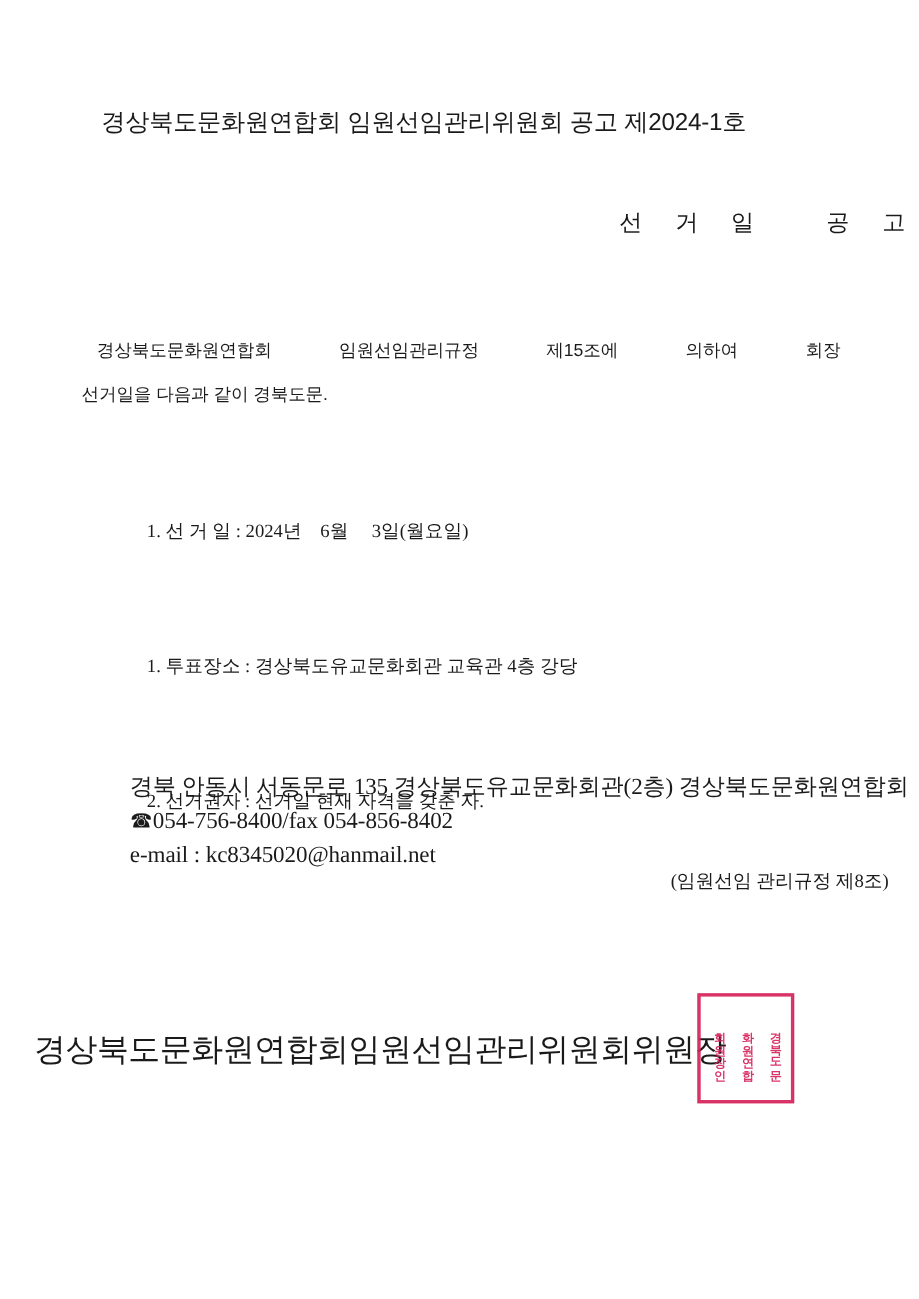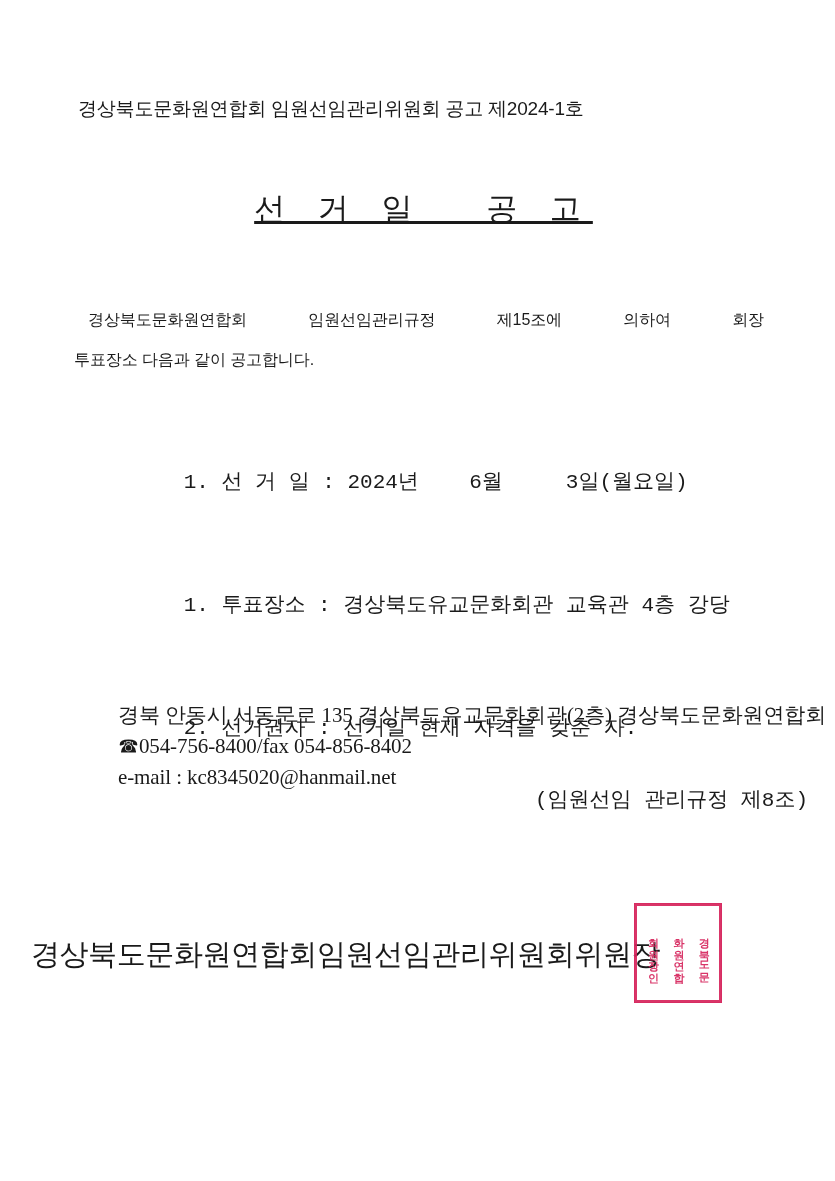--- a/index.html
+++ b/index.html
@@ -20,40 +20,39 @@
     position: relative;
     width: 835px;
     height: 1181px;
     box-sizing: border-box;
   }
 
   
   .notice-number {
     position: absolute;
     top: 96px;
-    left: 78px;
-    font-size: 19px;
+    left: 92px;
+    font-size: 22px;
     letter-spacing: -0.2px;
     white-space: nowrap;
     font-family: "Liberation Sans", "DejaVu Sans", sans-serif;
   }
 
   
   .doc-title {
     position: absolute;
     top: 188px;
     left: 0;
     width: 835px;
-    text-align: center;
-    font-size: 31px;
+    text-align: right;
+    font-size: 21px;
     letter-spacing: 12px;
     text-indent: 12px;
     font-family: "Liberation Sans", "DejaVu Sans", sans-serif;
     white-space: pre;
-    text-decoration: underline;
   }
 
   
   .intro {
     position: absolute;
     top: 300px;
     left: 74px;
     width: 690px;
     font-size: 16px;
     line-height: 40px;
@@ -69,22 +68,22 @@
   .intro .line2 {
     display: block;
   }
 
   
   .items {
     position: absolute;
     top: 438px;
     left: 108px;
     width: 700px;
-    font-size: 21px;
-    font-family: Liberation Mono, monospace;
+    font-size: 17px;
+    font-family: Liberation Serif, serif;
   }
   .item {
     margin-bottom: 33px;
     white-space: pre;
     line-height: 30px;
   }
   .item .num {
     display: inline;
   }
   .item .sub {
@@ -169,21 +168,21 @@
 <body>
 
 <div class="page">
 
   <div class="notice-number">경상북도문화원연합회 임원선임관리위원회 공고 제2024-1호</div>
 
   <div class="doc-title">선 거 일   공 고</div>
 
   <div class="intro">
     <span class="line1">경상북도문화원연합회  임원선임관리규정  제15조에  의하여  회장</span>
-    <span class="line2">투표장소 다음과 같이 공고합니다.</span>
+    <span class="line2">선거일을 다음과 같이 경북도문.</span>
   </div>
 
   <div class="items">
     <div class="item">
       <span class="num">1. 선 거 일 : 2024년    6월     3일(월요일)</span>
     </div>
     <div class="item">
       <span class="num">1. 투표장소 : 경상북도유교문화회관 교육관 4층 강당</span>
     </div>
     <div class="item">

